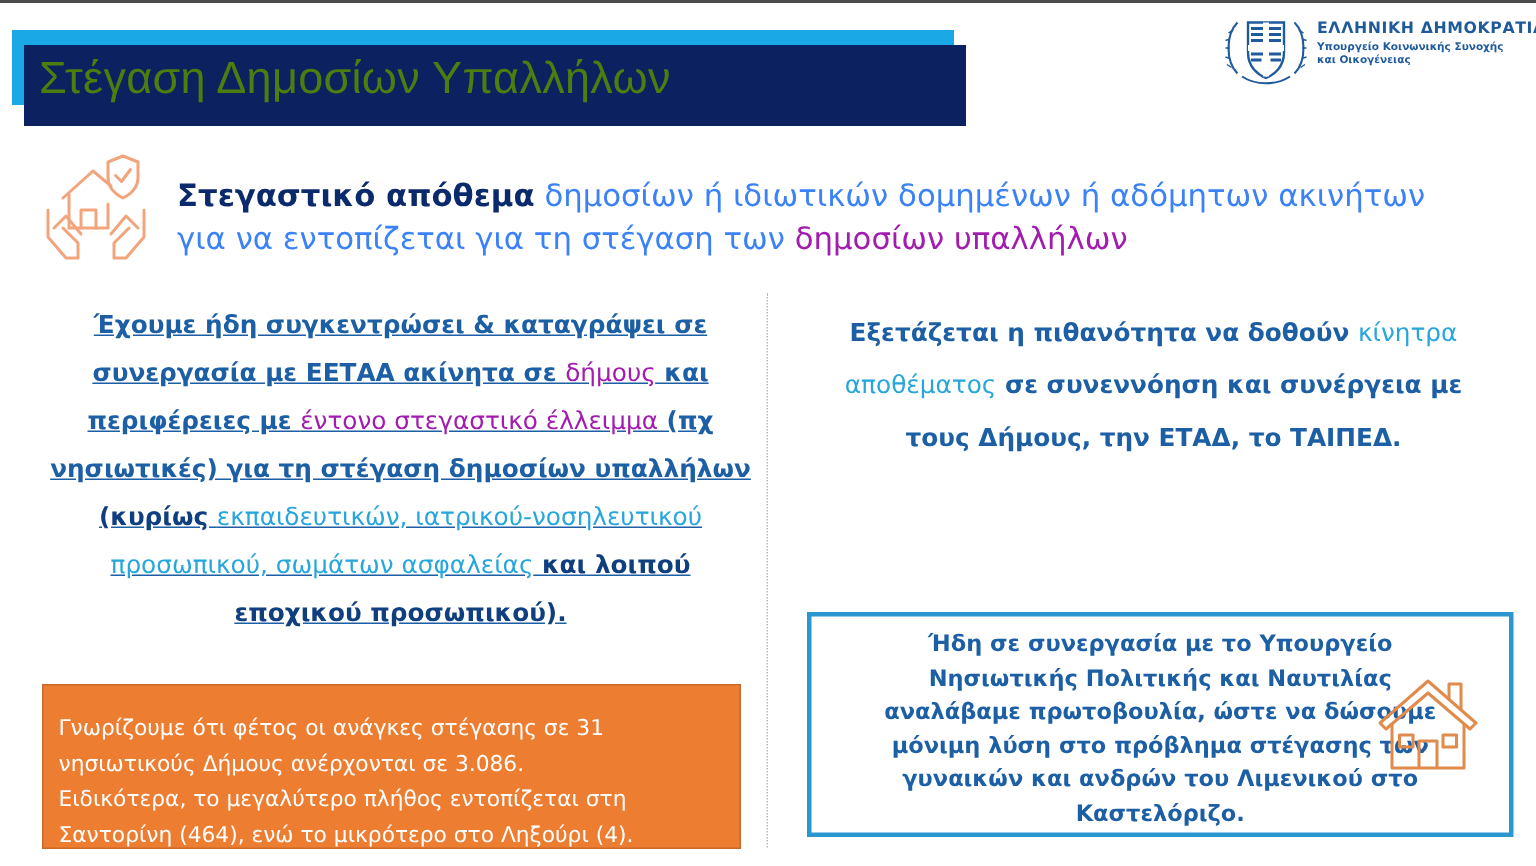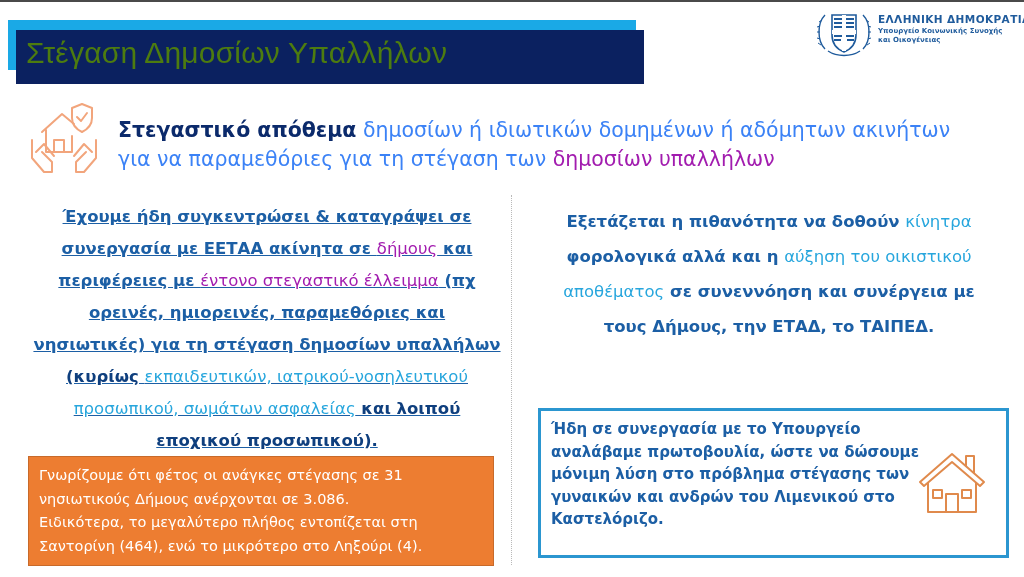--- a/index.html
+++ b/index.html
@@ -22,26 +22,26 @@
   .c-blue { color: #3b82f6; }
   .c-orange { color: #a21caf; }
   .c-cyan { color: #27a6dd; }
 
   .left-para { position: absolute; left: 30px; top: 201px; width: 474px; text-align: center; font-size: 16.5px; line-height: 32px; color: #1c5fa5; font-weight: bold; text-decoration: underline; }
   .left-para .c-orange, .left-para .c-cyan { font-weight: normal; }
   .left-para .c-dark { color: #0f3f7e; font-weight: bold; }
 
   .divider { position: absolute; left: 511px; top: 195px; width: 0; height: 370px; border-left: 1px dotted #b9b9b9; }
 
-  .orange-box { position: absolute; left: 28px; top: 456px; width: 466px; height: 110px; background: #ed7d31; border: 1px solid #c86a2a; padding: 7px 10px; color: #ffffff; font-size: 14.5px; line-height: 23.5px; white-space: nowrap; }
+  .orange-box { position: absolute; left: 28px; top: 456px; width: 466px; height: 110px; background: #ed7d31; border: 1px solid #c86a2a; padding: 18px 10px; color: #ffffff; font-size: 14.5px; line-height: 23.5px; white-space: nowrap; }
 
   .right-para { position: absolute; left: 532px; top: 204px; width: 474px; text-align: center; font-size: 16.5px; line-height: 35px; color: #1c5fa5; font-weight: bold; }
   .right-para .c-cyan { font-weight: normal; }
 
-  .blue-box { position: absolute; left: 538px; top: 408px; width: 471px; height: 150px; border: 3px solid #2b96d0; padding: 7px 10px 0 10px; color: #1c5fa5; font-size: 15px; line-height: 22.5px; font-weight: bold; white-space: nowrap; }
+  .blue-box { position: absolute; left: 538px; top: 408px; width: 471px; height: 150px; border: 3px solid #2b96d0; padding: 7px 10px 0 10px; color: #1c5fa5; font-size: 15px; line-height: 22.5px; font-weight: bold; white-space: nowrap; text-align: center; }
   .house-icon { position: absolute; left: 918px; top: 452px; width: 68px; height: 62px; }
 </style>
 </head>
 <body>
 
 <div class="top-border"></div>
 
 <div class="title-accent"></div>
 <div class="title-bar"></div>
 <div class="title-text">Στέγαση Δημοσίων Υπαλλήλων</div>
@@ -87,52 +87,51 @@
     <path d="M53 17 L57 21 L63 13"></path>
     <path d="M8 40 V58 L20 72 H28 V62 L18 52"></path>
     <path d="M12 52 L20 44 L30 56"></path>
     <path d="M72 40 V58 L60 72 H52 V62 L62 52"></path>
     <path d="M68 52 L60 44 L50 56"></path>
   </g>
 </svg>
 
 <div class="headline">
   <div><span class="c-navy">Στεγαστικό απόθεμα</span><span class="c-blue"> δημοσίων ή ιδιωτικών δομημένων ή αδόμητων ακινήτων</span></div>
-  <div><span class="c-blue">για να παραμεθόριες για τη στέγαση των </span><span class="c-orange">δημοσίων υπαλλήλων</span></div>
+  <div><span class="c-blue">για να εντοπίζεται για τη στέγαση των </span><span class="c-orange">δημοσίων υπαλλήλων</span></div>
 </div>
 
 <div class="left-para">
   <div>Έχουμε ήδη συγκεντρώσει &amp; καταγράψει σε</div>
   <div><span>συνεργασία με ΕΕΤΑΑ ακίνητα σε </span><span class="c-orange">δήμους</span><span> και</span></div>
   <div><span>περιφέρειες με </span><span class="c-orange">έντονο στεγαστικό έλλειμμα</span><span> (πχ</span></div>
-  <div>ορεινές, ημιορεινές, παραμεθόριες και</div>
   <div>νησιωτικές) για τη στέγαση δημοσίων υπαλλήλων</div>
   <div><span class="c-dark">(κυρίως </span><span class="c-cyan">εκπαιδευτικών, ιατρικού-νοσηλευτικού</span></div>
   <div><span class="c-cyan">προσωπικού, σωμάτων ασφαλείας</span><span class="c-dark"> και λοιπού</span></div>
   <div class="c-dark">εποχικού προσωπικού).</div>
 </div>
 
 <div class="divider"></div>
 
 <div class="orange-box">
   <div>Γνωρίζουμε ότι φέτος οι ανάγκες στέγασης σε 31</div>
   <div>νησιωτικούς Δήμους ανέρχονται σε 3.086.</div>
   <div>Ειδικότερα, το μεγαλύτερο πλήθος εντοπίζεται στη</div>
   <div>Σαντορίνη (464), ενώ το μικρότερο στο Ληξούρι (4).</div>
 </div>
 
 <div class="right-para">
   <div><span>Εξετάζεται η πιθανότητα να δοθούν </span><span class="c-cyan">κίνητρα</span></div>
-  <div><span>φορολογικά αλλά και η </span><span class="c-cyan">αύξηση του οικιστικού</span></div>
   <div><span class="c-cyan">αποθέματος</span><span> σε συνεννόηση και συνέργεια με</span></div>
   <div>τους Δήμους, την ΕΤΑΔ, το ΤΑΙΠΕΔ.</div>
 </div>
 
 <div class="blue-box">
   <div>Ήδη σε συνεργασία με το Υπουργείο</div>
+  <div>Νησιωτικής Πολιτικής και Ναυτιλίας</div>
   <div>αναλάβαμε πρωτοβουλία, ώστε να δώσουμε</div>
   <div>μόνιμη λύση στο πρόβλημα στέγασης των</div>
   <div>γυναικών και ανδρών του Λιμενικού στο</div>
   <div>Καστελόριζο.</div>
 </div>
 
 <svg class="house-icon" viewBox="0 0 68 62">
   <g fill="none" stroke="#e08a4c" stroke-width="2" stroke-linejoin="round">
     <path d="M2 30 L34 2 L66 30 L62 34 L34 10 L6 34 Z"></path>
     <path d="M48 14 V4 H56 V21"></path>

